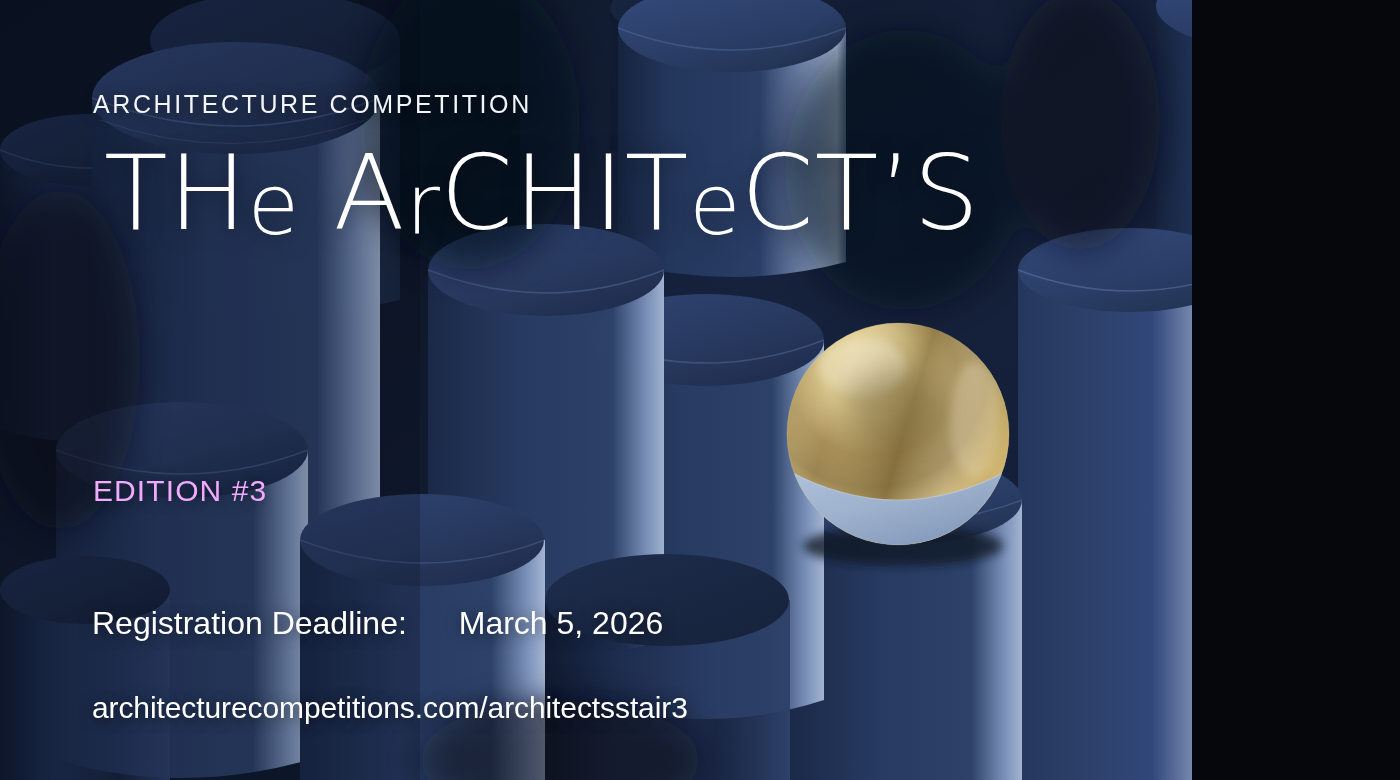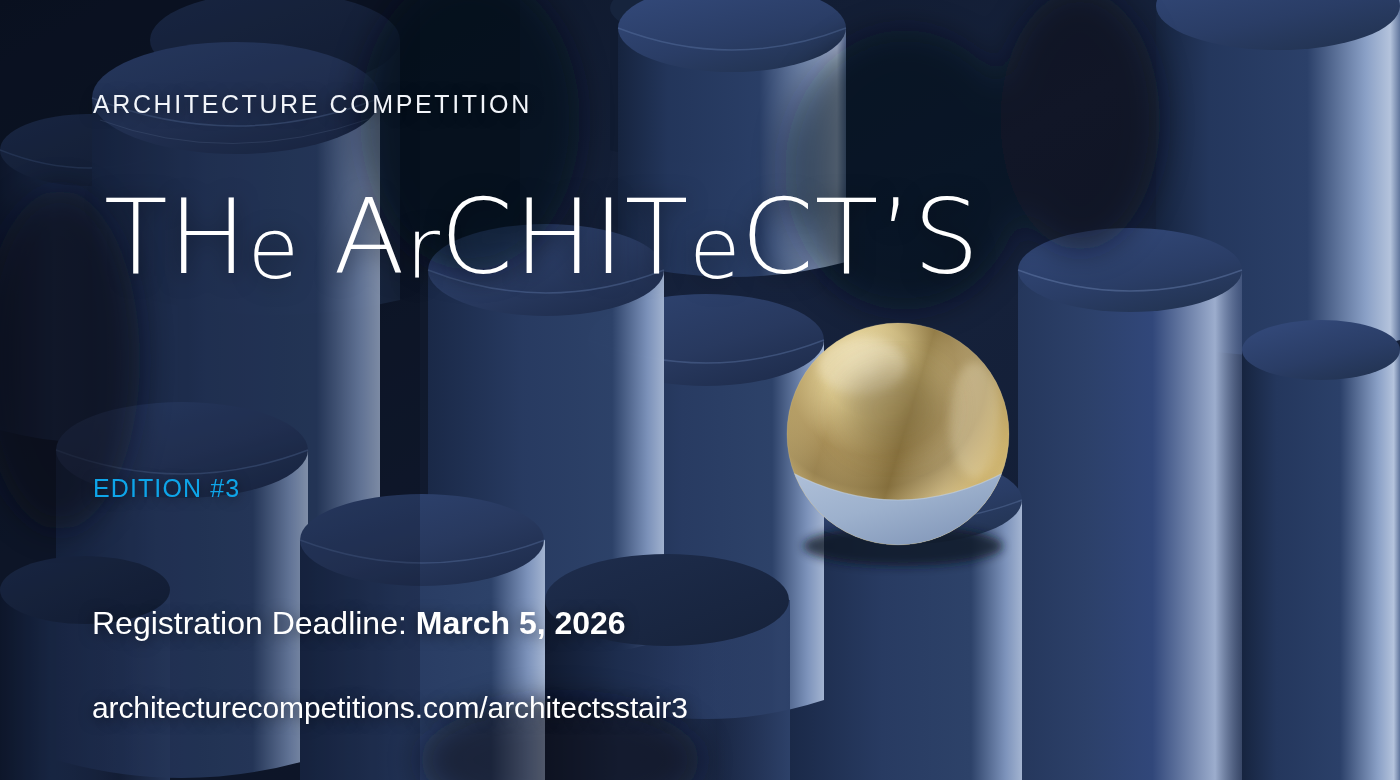--- a/index.html
+++ b/index.html
@@ -1,17 +1,17 @@
 <!DOCTYPE html>
 <html><head>
 <meta charset="utf-8">
 <style>
   html,body{margin:0;padding:0;background:#05070d;}
   #poster{
-    position:relative;width:1400px;height:780px;overflow:hidden;
+    position:relative;width:1192px;height:780px;overflow:hidden;
     background:#111c33;
     font-family:"Liberation Sans", sans-serif;
     -webkit-font-smoothing:antialiased;
   }
 
   
   #scene{position:absolute;inset:0;overflow:hidden;}
   #scene svg{position:absolute;inset:0;width:1400px;height:780px;display:block;}
 
   
@@ -25,50 +25,49 @@
   }
 
   .headline{
     position:absolute;left:104px;top:134px;width:1000px;
     font-family:"DejaVu Sans", sans-serif;
     font-weight:200;
     font-size:104px;line-height:118px;
     letter-spacing:1px;
     color:#ffffff;
     text-shadow:0 3px 22px rgba(0,0,0,.5);
-    margin-top:44px;
   }
   .headline .ln{display:block;white-space:nowrap;}
   .headline .ln2{padding-left:-6px;}
   
   .rg{font-family:"DejaVu Sans", sans-serif;text-transform:lowercase;font-size:0.80em;
       position:relative;top:0.055em;letter-spacing:0.5px;}
 
   .tagline{
     position:absolute;left:96px;top:409px;
     font-family:"DejaVu Sans", sans-serif;
     font-size:30px;font-weight:300;letter-spacing:.4px;
     color:#eef2f8;white-space:nowrap;
     text-shadow:0 2px 12px rgba(0,0,0,.5);
   }
 
   .edition{
     position:absolute;left:93px;top:474px;
-    font-size:25px;font-weight:400;letter-spacing:1.1px;
-    color:#0ea5e9;white-space:nowrap;
+    font-size:30px;font-weight:400;letter-spacing:1.1px;
+    color:#f0abfc;white-space:nowrap;
     text-shadow:0 2px 12px rgba(0,0,0,.5);
   }
 
   .deadline{
     position:absolute;left:92px;top:605px;
     font-size:32px;font-weight:400;letter-spacing:0;
     color:#ffffff;white-space:nowrap;
     text-shadow:0 2px 14px rgba(0,0,0,.55);
   }
-  .deadline .date{font-weight:700;}
+  .deadline .date{font-weight:400;margin-left:43px;}
 
   .url{
     position:absolute;left:92px;top:659px;
     font-size:30px;font-weight:400;letter-spacing:-.1px;
     color:#ffffff;white-space:nowrap;
     text-shadow:0 2px 14px rgba(0,0,0,.55);
     margin-top:32px;
   }
 </style>
 </head>

